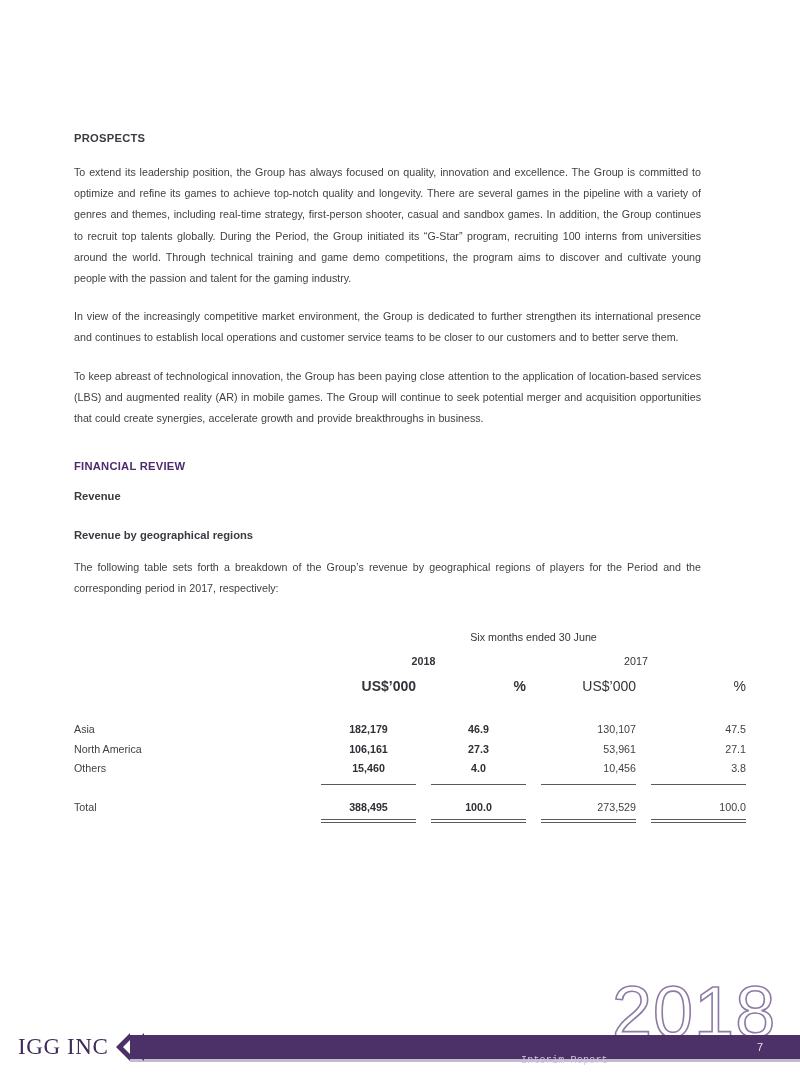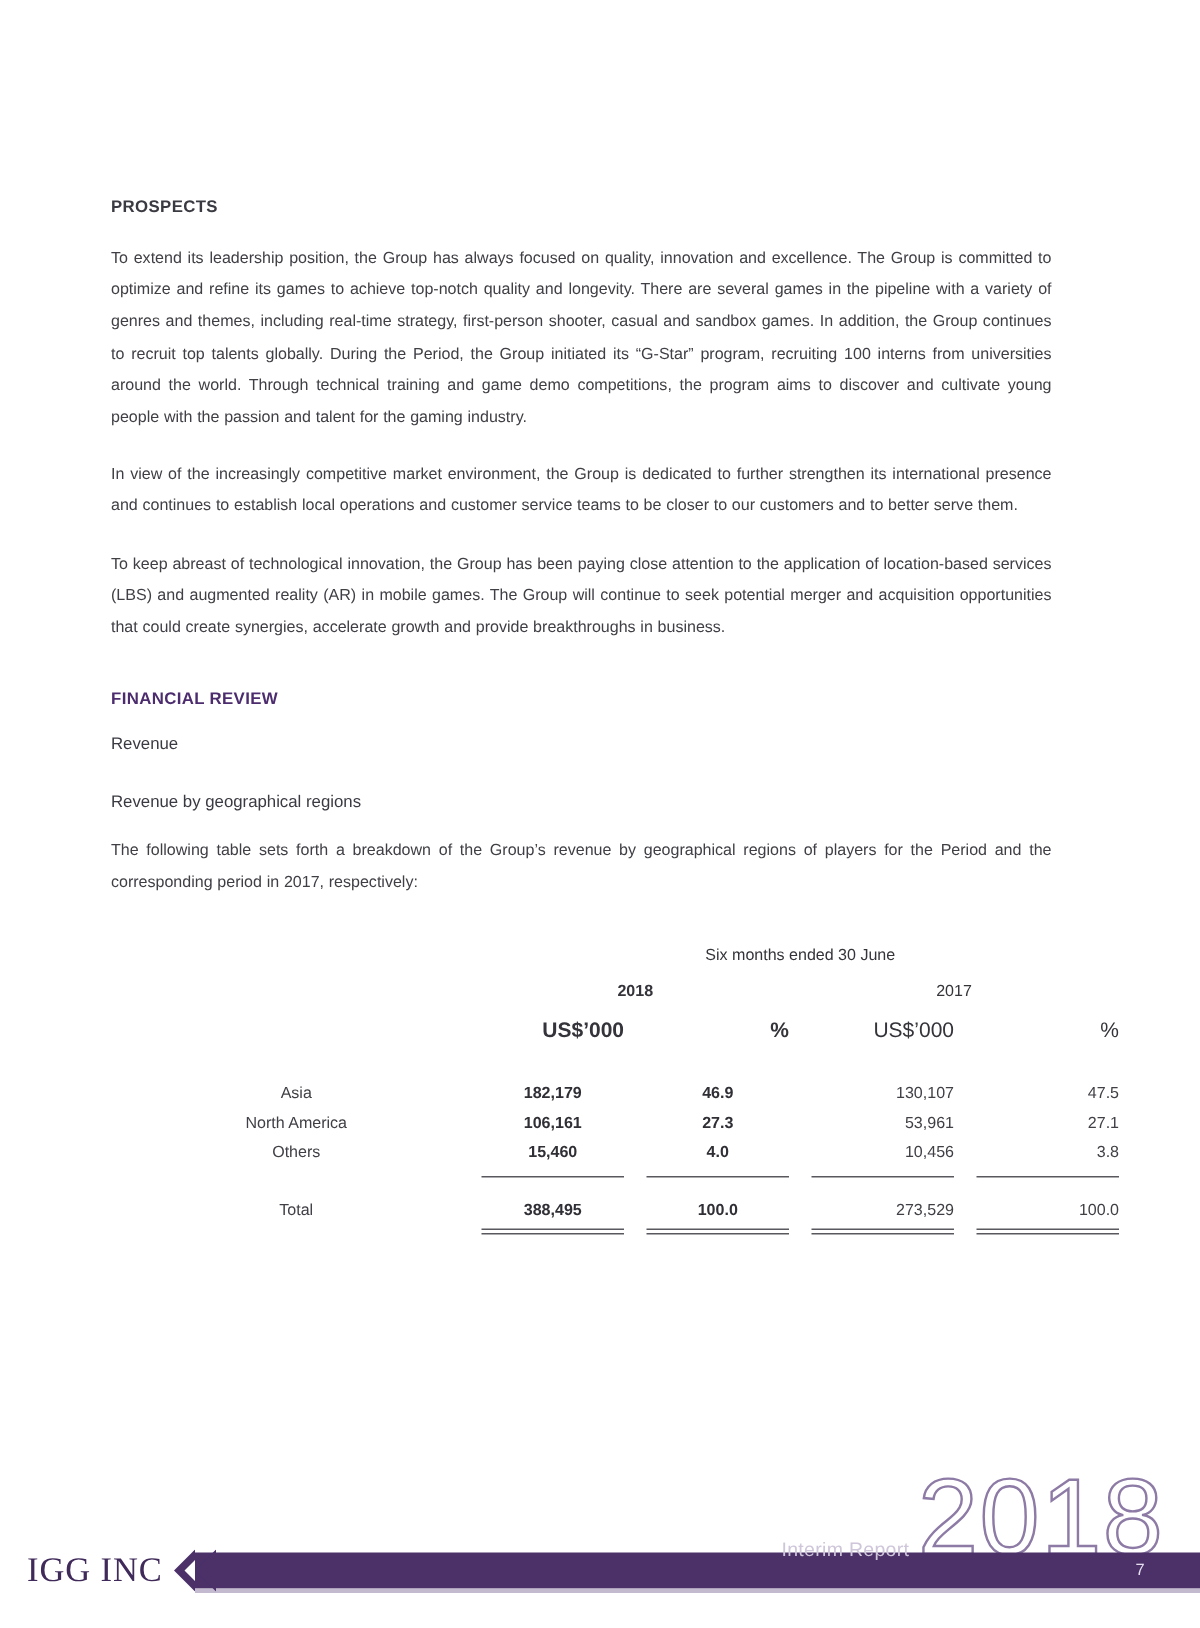--- a/index.html
+++ b/index.html
@@ -37,21 +37,21 @@
     font-weight: bold;
     letter-spacing: 0.25px;
     color: #3a3a42;
     margin: 0 0 18px 0;
   }
   .h-section.purple {
     color: #4c2c6e;
   }
   .h-sub {
     font-size: 11.2px;
-    font-weight: normal;
+    font-weight: bold;
     color: #3a3a42;
     margin: 0 0 16px 0;
   }
 
   
   p.body {
     font-size: 10.7px;
     line-height: 21.2px;
     text-align: justify;
     margin: 0 0 17px 0;
@@ -102,21 +102,21 @@
     color: #34343a;
   }
   .hdr-unit.b { font-weight: bold; }
 
   td.num {
     text-align: right;
     height: 19.6px;
     white-space: nowrap;
   }
   td.num.b { font-weight: bold; color: #2f2f35; text-align: center; }
-  td.label { text-align: center; white-space: nowrap; margin-left: 48px; }
+  td.label { text-align: left; white-space: nowrap; margin-left: 48px; }
 
   tr.rule-row td.rule-cell {
     height: 11px;
     position: relative;
   }
   tr.rule-row td.rule-cell > span.rule {
     display: block;
     border-top: 1px solid #58585e;
     margin-top: 5px;
   }
@@ -193,25 +193,26 @@
     color: transparent;
     -webkit-text-stroke: 1.6px #8d7ba6;
     text-shadow: none;
     font-weight: normal;
     white-space: nowrap;
   }
 
   .interim {
     position: absolute;
     left: 521px;
-    top: 51px;
-    font-size: 13px;
+    top: 79px;
+    font-size: 10px;
     color: #cfc6da;
     letter-spacing: 0.2px;
     line-height: 14px;
+    font-family: Liberation Mono, monospace;
   }
   .pageno {
     position: absolute;
     left: 757px;
     top: 64px;
     font-size: 11px;
     color: #e6dff0;
     line-height: 16px;
   }
 </style>

